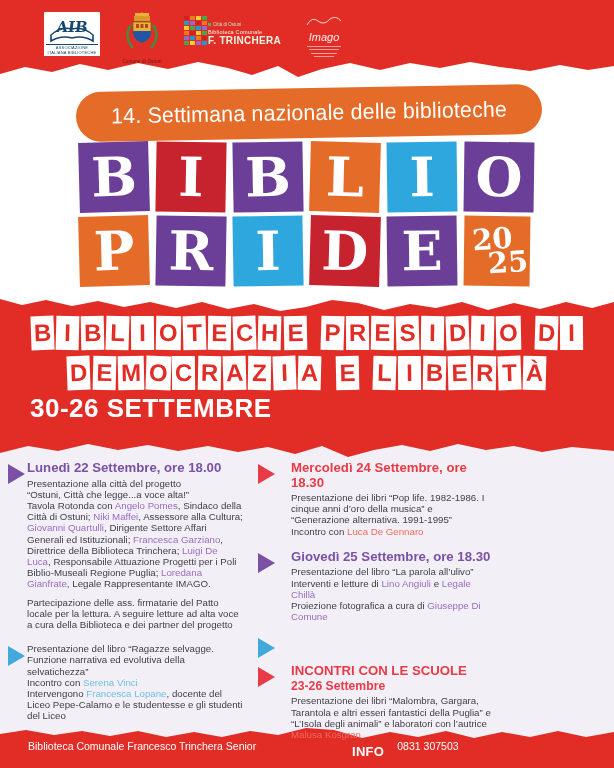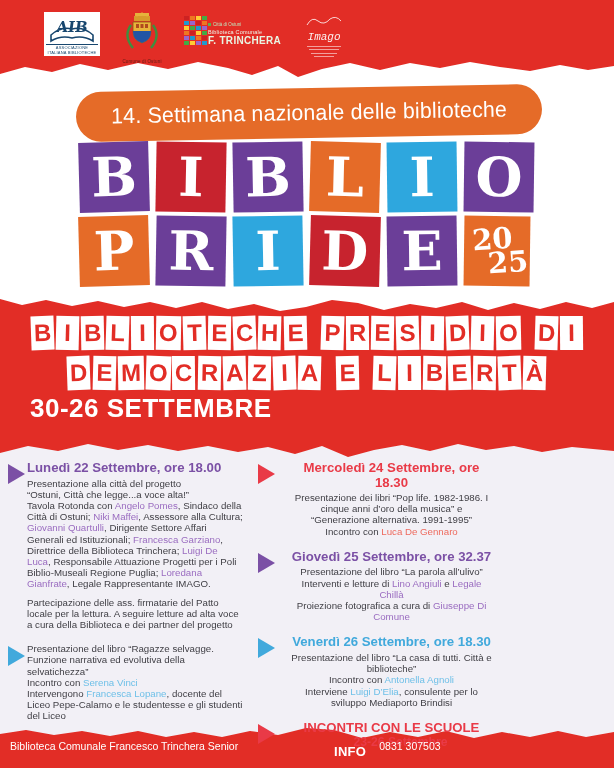--- a/index.html
+++ b/index.html
@@ -29,21 +29,21 @@
     padding-top:1px;letter-spacing:.2px;}
   .comune-logo{width:52px;text-align:center;}
   .comune-caption{font-size:4.5px;color:#5e1d14;margin-top:1px;letter-spacing:.2px;}
   .trinchera-logo{display:flex;align-items:flex-start;margin-top:4px;}
   .trinchera-text{padding-top:6px;}
   .tr-line1{font-size:4.5px;color:#bfe3bb;display:flex;align-items:center;gap:2px;}
   .tr-bullet{width:3px;height:3px;background:#5fae4e;display:inline-block;}
   .tr-line2{font-size:5.5px;color:#eef7ea;margin-top:2px;letter-spacing:.2px;}
   .tr-line3{font-size:10px;font-weight:bold;color:#e9f5e2;letter-spacing:.3px;}
   .imago-logo{margin-top:2px;width:54px;text-align:center;}
-  .imago-word{font-family:Liberation Mono, monospace;font-style:italic;font-size:11px;color:rgba(255,255,255,.92);line-height:11px;}
+  .imago-word{font-family:Liberation Sans, sans-serif;font-style:italic;font-size:11px;color:rgba(255,255,255,.92);line-height:11px;}
   .imago-lines i{display:block;height:1px;background:rgba(255,255,255,.55);margin:2.5px auto 0;}
   .imago-lines i:nth-child(1){width:34px}.imago-lines i:nth-child(2){width:30px}
   .imago-lines i:nth-child(3){width:26px}.imago-lines i:nth-child(4){width:20px}
   
   .week-banner{position:absolute;top:88px;left:76px;width:466px;height:50px;z-index:5;
     background:var(--orange,#e56b28);border-radius:28px;transform:rotate(-1deg);
     display:flex;align-items:center;justify-content:center;}
   .week-banner span{color:#fff;font-size:22px;letter-spacing:.2px;transform:scaleX(.97);white-space:nowrap;}
   
   .blocks-row{position:absolute;left:79px;display:flex;gap:7px;z-index:5;}
@@ -73,33 +73,33 @@
   .arrow-cell{flex:none;padding-top:3px;}
   .col-left .arrow-cell{width:27px;padding-left:8px;box-sizing:border-box;}
   .col-right .arrow-cell{width:42px;padding-left:9px;box-sizing:border-box;}
   .arrow{width:0;height:0;border-top:10px solid transparent;border-bottom:10px solid transparent;
     border-left:17px solid #999;}
   .arrow-purple{border-left-color:var(--heading-purple,#7b50a5);}
   .arrow-blue{border-left-color:var(--heading-blue,#41a9dc);}
   .arrow-red{border-left-color:var(--heading-red,#e93a47);}
   .event-body{flex:1;padding-right:6px;}
   .col-left .event-body{max-width:270px;}
-  .col-right .event-body{max-width:262px;text-align:center;}
+  .col-right .event-body{max-width:262px;}
   .hd{margin:0 0 2px;font-size:13.2px;font-weight:bold;line-height:1.1;}
   .hd-purple{color:var(--heading-purple,#7b50a5);}
   .hd-blue{color:var(--heading-blue,#41a9dc);}
   .hd-red{color:var(--heading-red,#e93a47);}
-  .hd-sub{font-size:12.2px;margin-left:18px;}
+  .hd-sub{font-size:12.2px;}
   .event-text{margin:0 0 7px;font-size:9.7px;line-height:11.2px;color:var(--body-text,#3f3e44);}
   .nm-purple{color:var(--name-purple,#9a6cc0);}
   .nm-blue{color:var(--name-blue,#6fc0e8);}
   .nm-red{color:var(--name-red,#ee6a5e);}
   
   .footer{position:absolute;top:740px;left:0;width:614px;display:flex;align-items:flex-start;color:#fff;z-index:6;}
-  .footer-address{margin-left:10px;width:295px;font-size:10.5px;line-height:12.5px;}
+  .footer-address{margin-left:28px;width:295px;font-size:10.5px;line-height:12.5px;}
   .footer-info-label{font-size:13px;font-weight:bold;margin-top:4px;letter-spacing:.3px;padding-left:29px;}
   .footer-contact{margin-left:13px;font-size:10.5px;line-height:12.5px;}
 </style>
 </head>
 <body>
 
 <div class="poster">
 
   <div class="torn panel-top"></div>
   <div class="torn panel-bottom"></div>
@@ -241,39 +241,36 @@
           <div class="event-body">
             <h3 class="hd hd-red">Mercoledì 24 Settembre, ore 18.30</h3>
             <p class="event-text">Presentazione dei libri “Pop life. 1982-1986. I cinque anni d’oro della musica” e “Generazione alternativa. 1991-1995”<br>Incontro con <span class="nm nm-red">Luca De Gennaro</span></p>
           </div>
         </div>
         <div class="event">
           <div class="arrow-cell">
             <div class="arrow arrow-purple"></div>
           </div>
           <div class="event-body">
-            <h3 class="hd hd-purple">Giovedì 25 Settembre, ore 32.37</h3>
+            <h3 class="hd hd-purple">Giovedì 25 Settembre, ore 18.30</h3>
             <p class="event-text">Presentazione del libro “La parola all’ulivo”<br>Interventi e letture di <span class="nm nm-purple">Lino Angiuli</span> e <span class="nm nm-purple">Legale Chillà</span><br>Proiezione fotografica a cura di <span class="nm nm-purple">Giuseppe Di Comune</span></p>
           </div>
         </div>
         <div class="event">
           <div class="arrow-cell">
             <div class="arrow arrow-blue"></div>
           </div>
-          <div class="event-body">
-            <h3 class="hd hd-blue">Venerdì 26 Settembre, ore 18.30</h3>
-            <p class="event-text">Presentazione del libro “La casa di tutti. Città e biblioteche”<br>Incontro con <span class="nm nm-blue">Antonella Agnoli</span><br>Interviene <span class="nm nm-blue">Luigi D’Elia</span>, consulente per lo sviluppo Mediaporto Brindisi</p>
-          </div>
         </div>
         <div class="event">
           <div class="arrow-cell">
             <div class="arrow arrow-red"></div>
           </div>
           <div class="event-body">
             <h3 class="hd hd-red">INCONTRI CON LE SCUOLE<br><span class="hd-sub">23-26 Settembre</span></h3>
+            <p class="event-text">Presentazione dei libri “Malombra, Gargara, Tarantola e altri esseri fantastici della Puglia” e “L’Isola degli animali” e laboratori con l’autrice <span class="nm nm-red">Malusa Kosgran</span></p>
           </div>
         </div>
       </div>
   </div>
 
   <div class="footer">
     <div class="footer-address">
       <div>Biblioteca Comunale Francesco Trinchera Senior</div>
     </div>
     <div class="footer-info-label">INFO</div>

